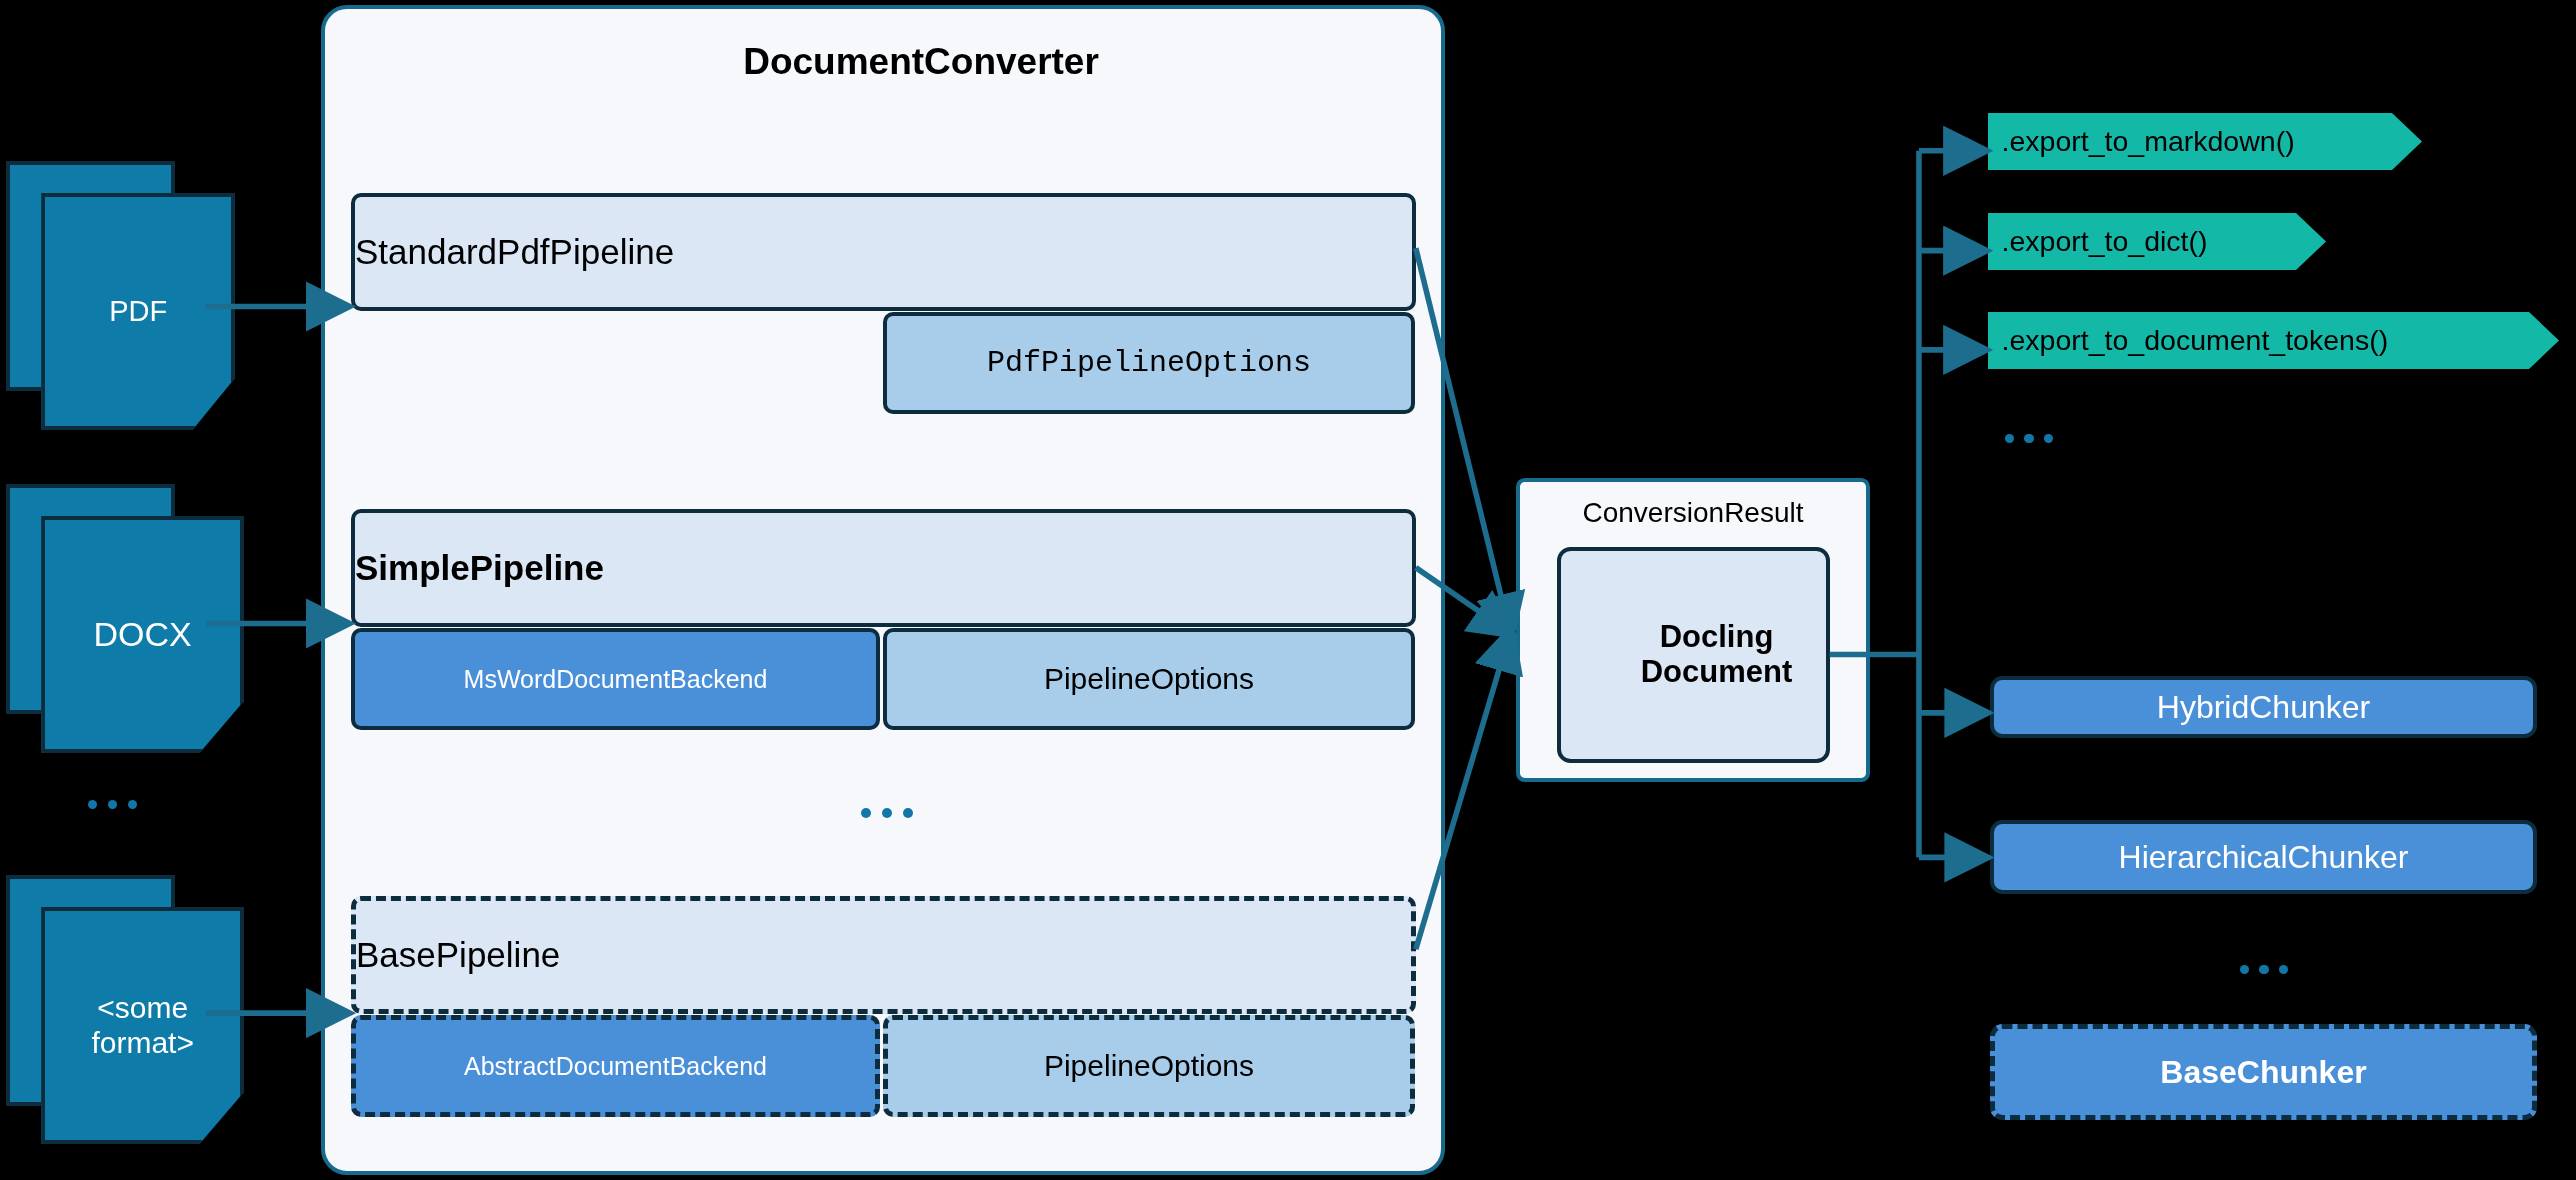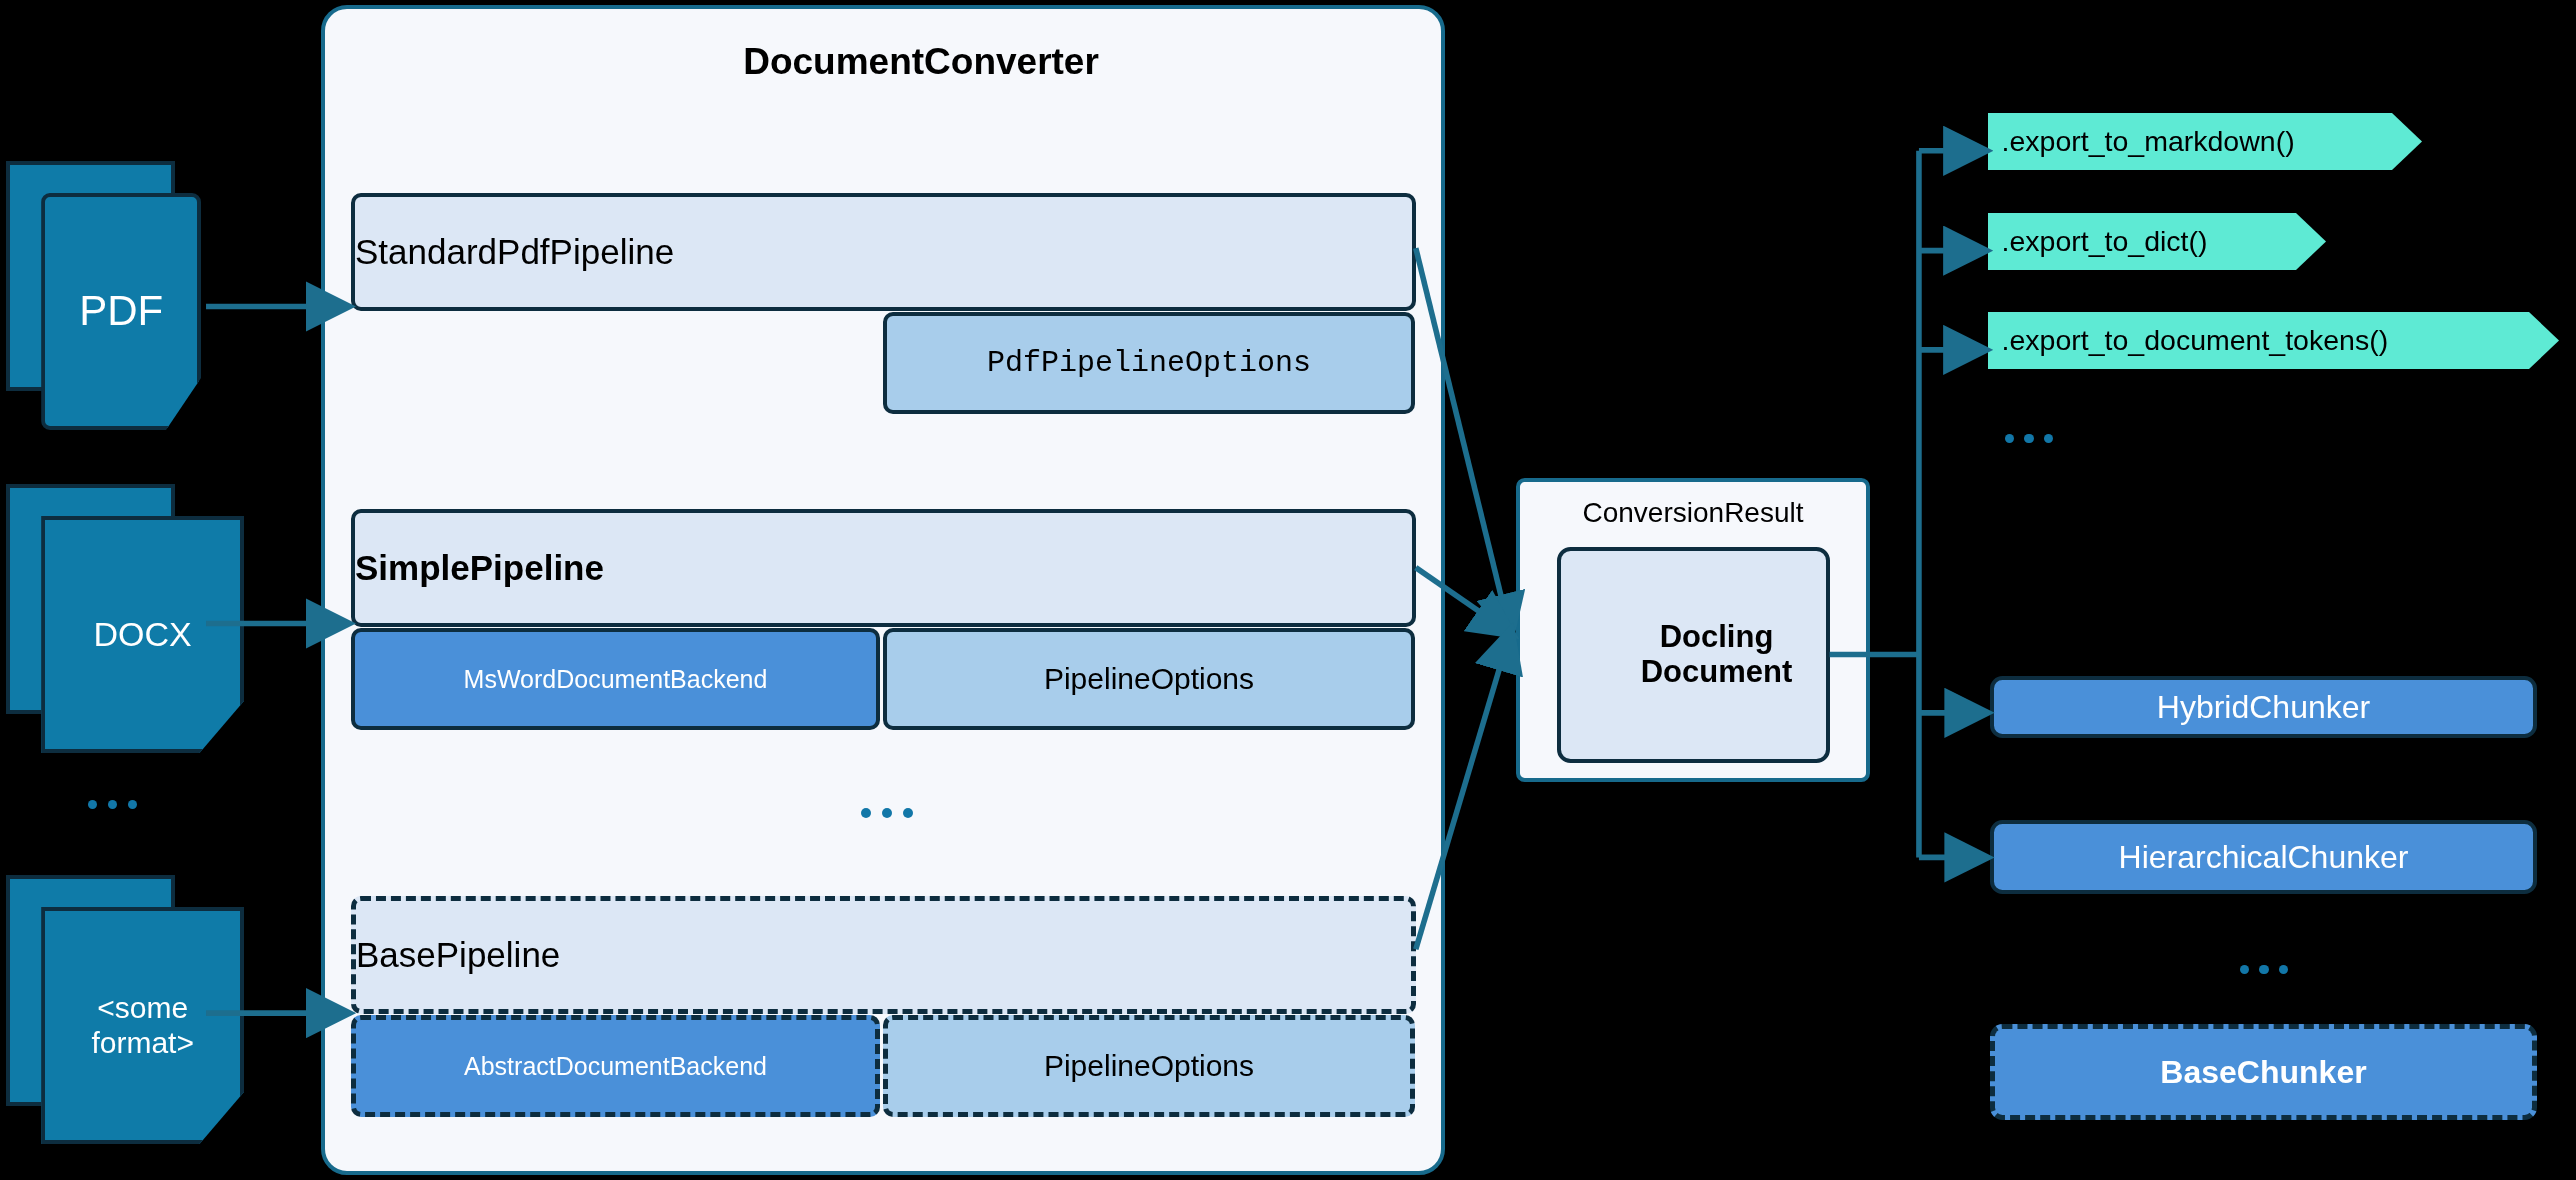--- a/index.html
+++ b/index.html
@@ -36,21 +36,21 @@
   
   .result-box{position:absolute;background:#f6f8fc;border:4.3px solid #176a8c;
               border-radius:8.7px;box-sizing:border-box;}
   .result-label{position:absolute;width:100%;text-align:center;color:#000;}
   .docling-doc{position:absolute;background:#dce7f5;border:4.3px solid #0d2d3f;
                border-radius:13.6px;box-sizing:border-box;display:flex;
                align-items:center;justify-content:center;text-align:center;
                font-weight:bold;color:#000;line-height:1.12;padding-left:46px;}
 
   
-  .chev{position:absolute;background:#5eead4;display:flex;align-items:center;
+  .chev{position:absolute;background:#14b8a6;display:flex;align-items:center;
         color:#000;box-sizing:border-box;padding-left:13.6px;}
 
   
   .chunker{position:absolute;background:#4a90d9;border:4.3px solid #0d2d3f;
            border-radius:12.4px;box-sizing:border-box;display:flex;
            align-items:center;justify-content:center;color:#fff;}
 
   
   .dots{position:absolute;display:flex;align-items:center;}
   .dots i{display:block;border-radius:50%;background:#1277a8;}
@@ -58,22 +58,22 @@
   svg.wires{position:absolute;left:0;top:0;width:2576px;height:1180px;
             pointer-events:none;}
 </style>
 </head>
 <body>
 
 <div id="stage">
 
   <div class="doc-stack" style="left:6.2px;top:161px;width:223px;height:261px;">
     <div class="doc-back" style="left:0;top:0;width:169px;height:230px;"></div>
-    <div class="doc-front" style="left:35px;top:32px;width:160px;height:237px;font-size:42px;
-                clip-path:polygon(0 0,100% 0,100% 78%,78% 100%,0 100%);border-radius:9px;">
+    <div class="doc-front" style="left:35px;top:32px;width:194px;height:237px;font-size:29px;
+                clip-path:polygon(0 0,100% 0,100% 78%,78% 100%,0 100%);">
       <span>PDF</span>
     </div>
   </div>
 
   <div class="doc-stack" style="left:6.2px;top:484px;width:223px;height:261px;">
     <div class="doc-back" style="left:0;top:0;width:169px;height:230px;"></div>
     <div class="doc-front" style="left:35px;top:32px;width:203px;height:237px;font-size:34px;
                 clip-path:polygon(0 0,100% 0,100% 78%,78% 100%,0 100%);">
       <span>DOCX</span>
     </div>

